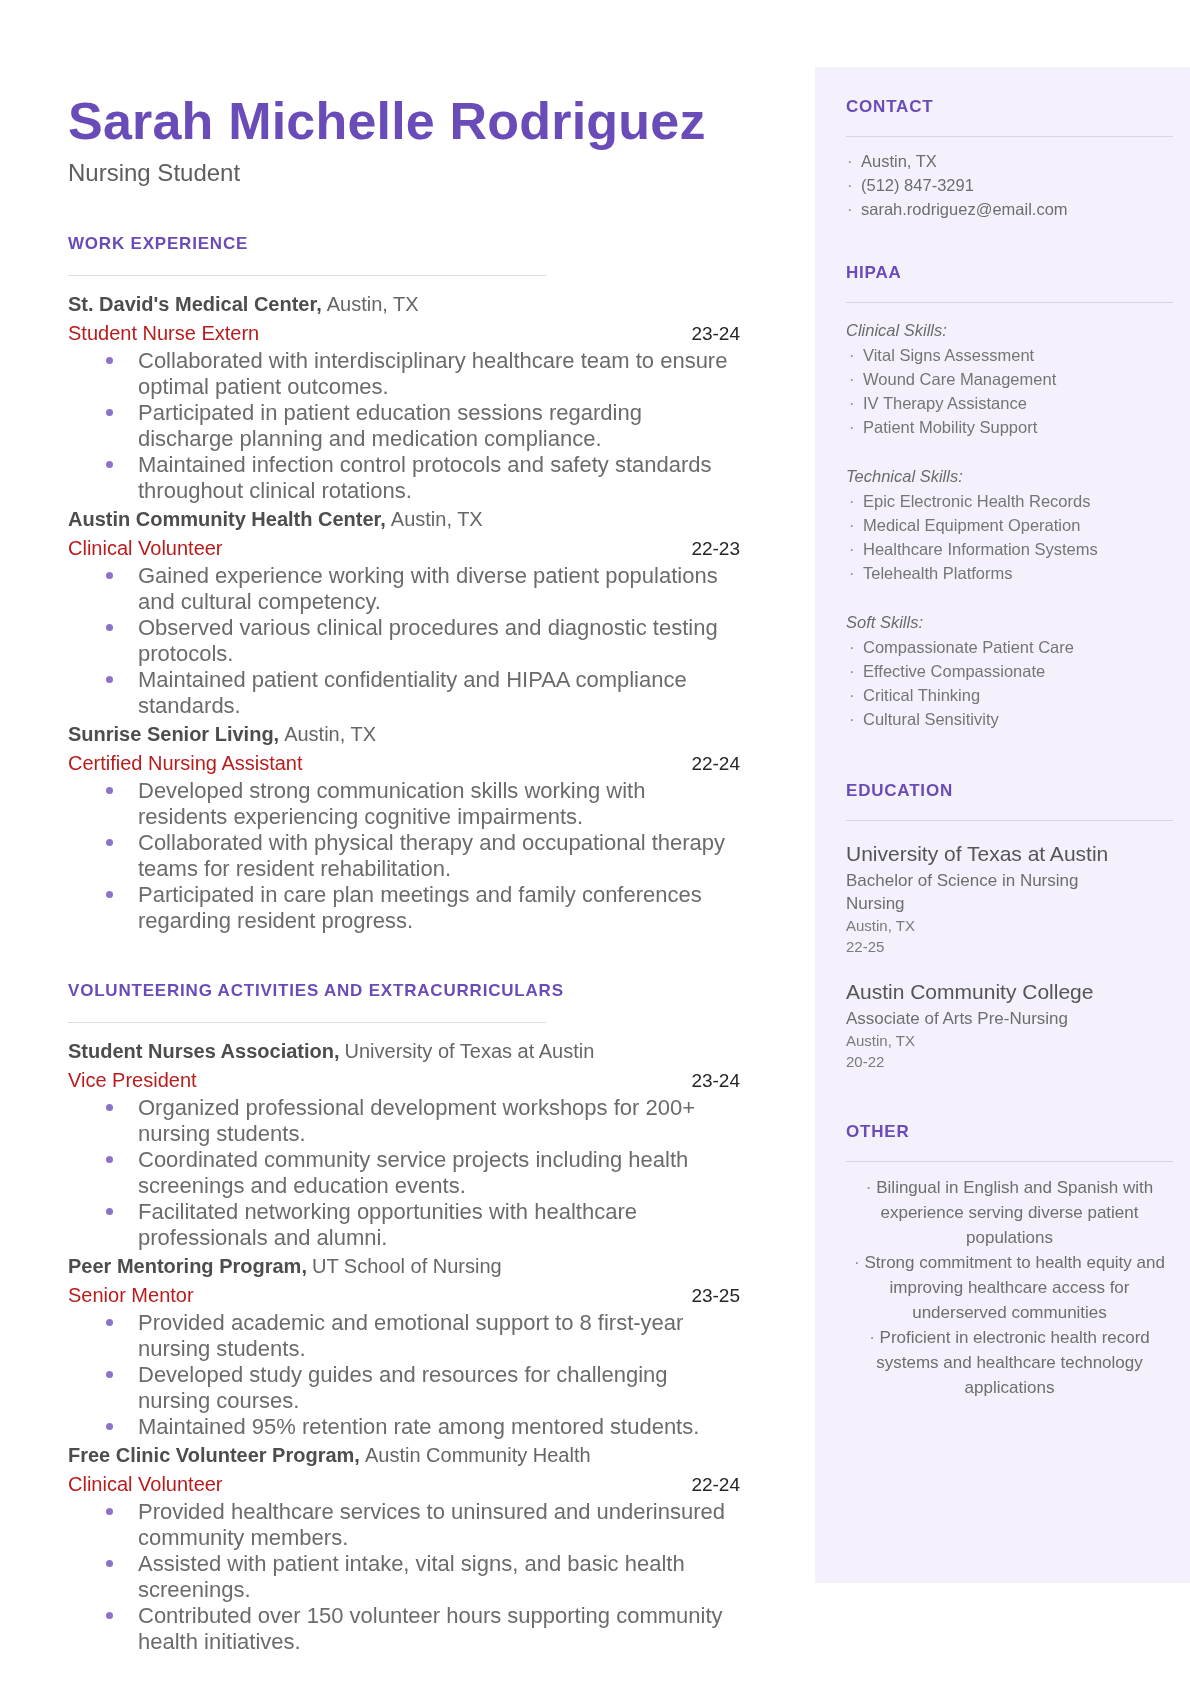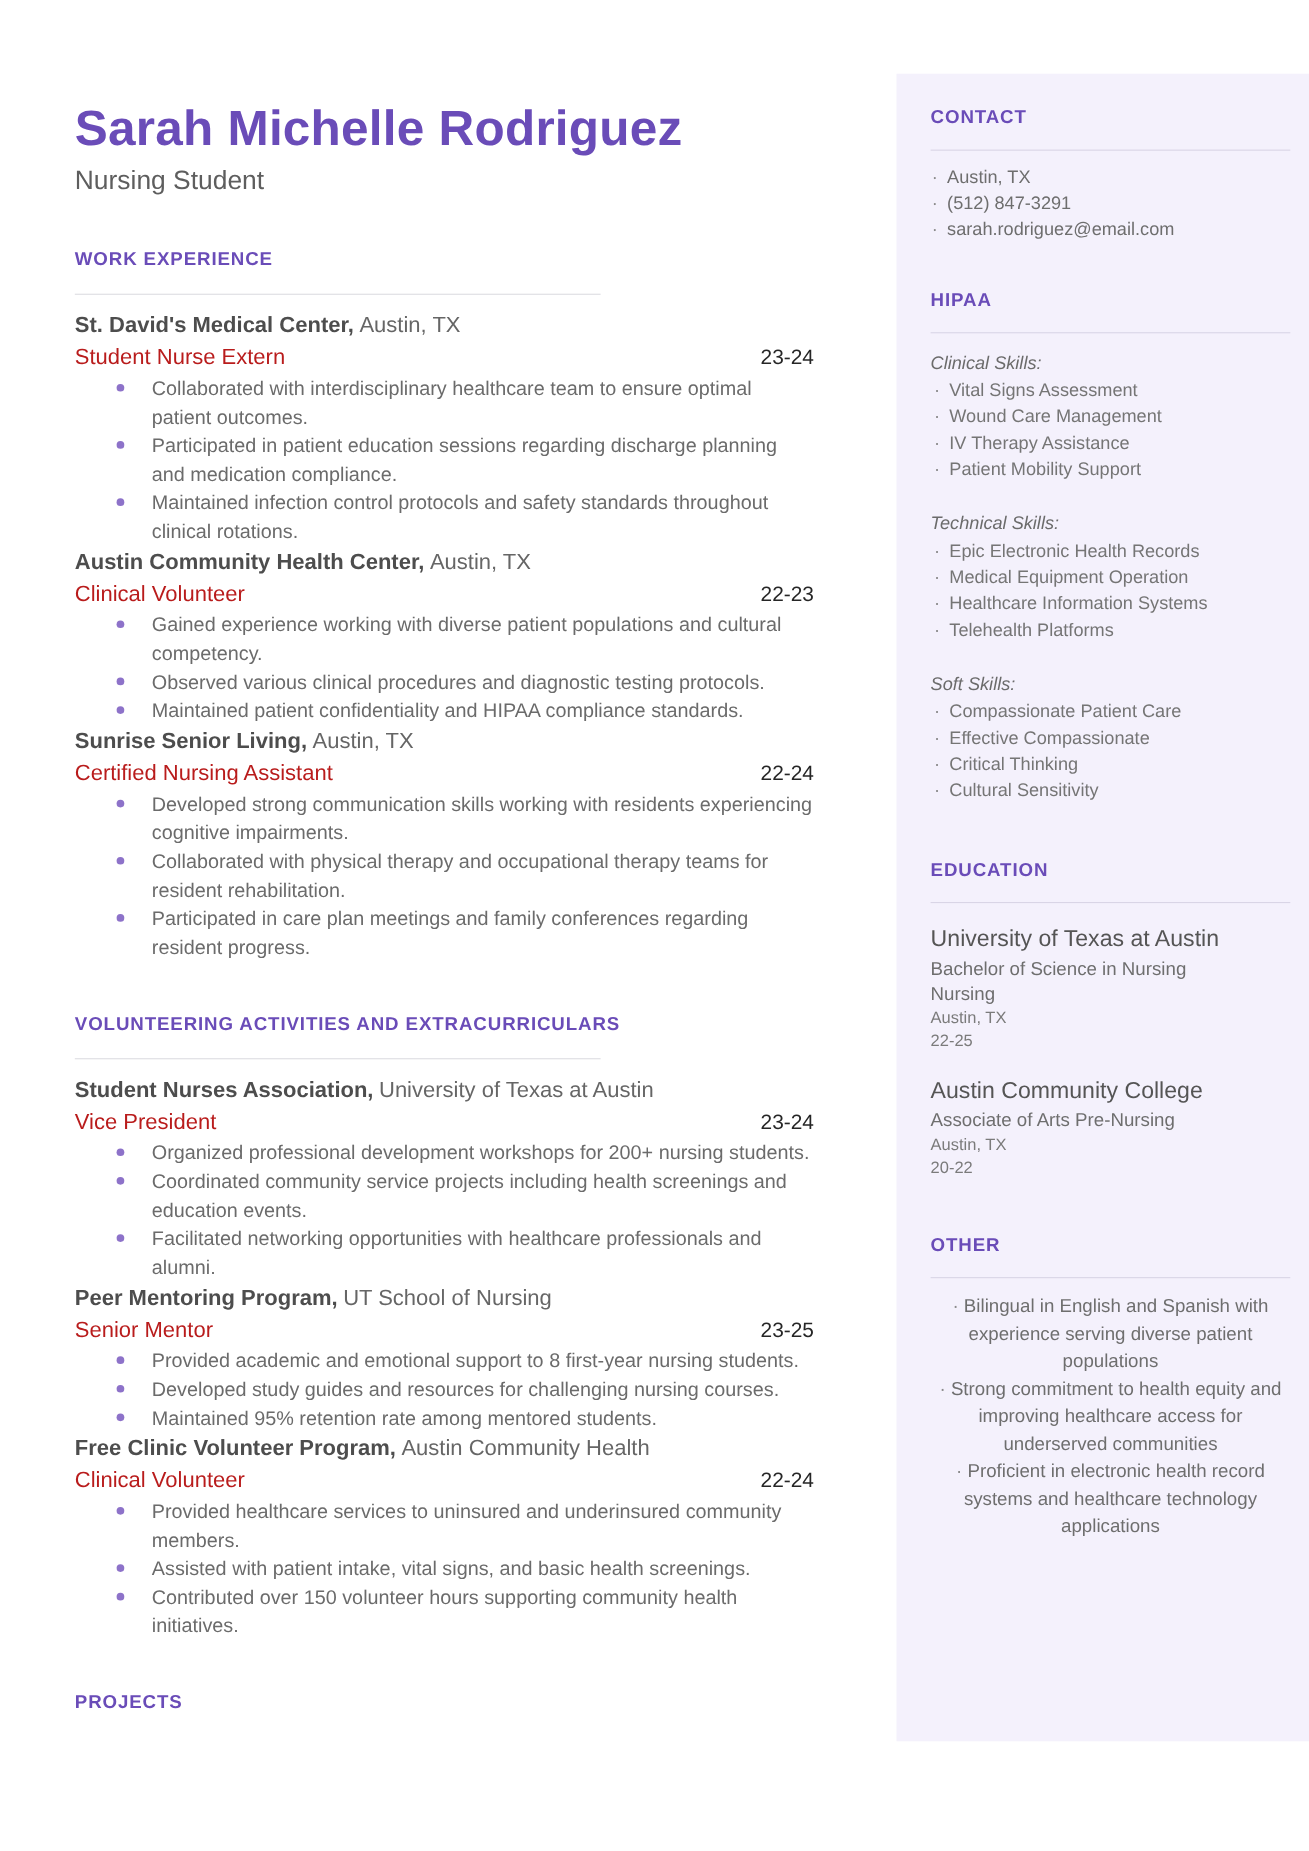--- a/index.html
+++ b/index.html
@@ -2,37 +2,37 @@
 <html><head>
 <meta charset="utf-8">
 <style>
   * { margin:0; padding:0; box-sizing:border-box; }
   html,body { width:1190px; height:1683px; background:#ffffff; overflow:hidden;
     font-family:"Liberation Sans", sans-serif; }
   .page { position:relative; width:1190px; height:1683px; background:#fff; }
 
   
   .main { position:absolute; left:68px; top:0; width:672px; padding-top:92px; }
-  .name { font-size:45px; font-weight:bold; color:#6a4cb8; line-height:1.12; letter-spacing:0.2px; }
+  .name { font-size:52px; font-weight:bold; color:#6a4cb8; line-height:1.12; letter-spacing:0.2px; }
   .subtitle { font-size:24px; color:#5e5e5e; margin-top:9px; }
 
   .sec-head { font-size:17px; font-weight:bold; color:#6a4cb8; letter-spacing:0.8px; margin-top:47px; }
   .sec-rule { width:478px; height:1px; background:#dcdce2; margin-top:21px; }
 
   .entry { margin-top:0; }
   .first-entry { margin-top:13px; }
   .entry-org { font-size:20px; line-height:30px; }
   .entry-org .org { font-weight:bold; color:#4d4d4d; }
   .entry-org .loc { color:#666; margin-left:5px; }
   .entry-row { display:flex; justify-content:space-between; align-items:baseline;
     font-size:20px; line-height:28px; }
   .entry-row .role { color:#b91c1c; }
   .entry-row .dates { color:#262626; font-size:19px; }
   ul.bullets { list-style:none; }
-  ul.bullets li { position:relative; font-size:18px; line-height:26px; color:#6b6b6b;
+  ul.bullets li { position:relative; font-size:22px; line-height:26px; color:#6b6b6b;
     padding-left:70px; }
   ul.bullets li::before { content:""; position:absolute; left:38px; top:9px;
     width:7px; height:7px; border-radius:50%; background:#8d72c9; }
 
   
   .sidebar { position:absolute; left:815px; top:67px; width:392px; height:1516px;
     background:#f4f1fc; padding:30px 34px 0 31px; }
   .sb-head { font-size:17px; font-weight:bold; color:#6a4cb8; letter-spacing:0.8px; }
   .sb-rule { height:1px; background:#d9d5e6; margin-top:19px; }
   .sb-gap-s { margin-top:42px; }

